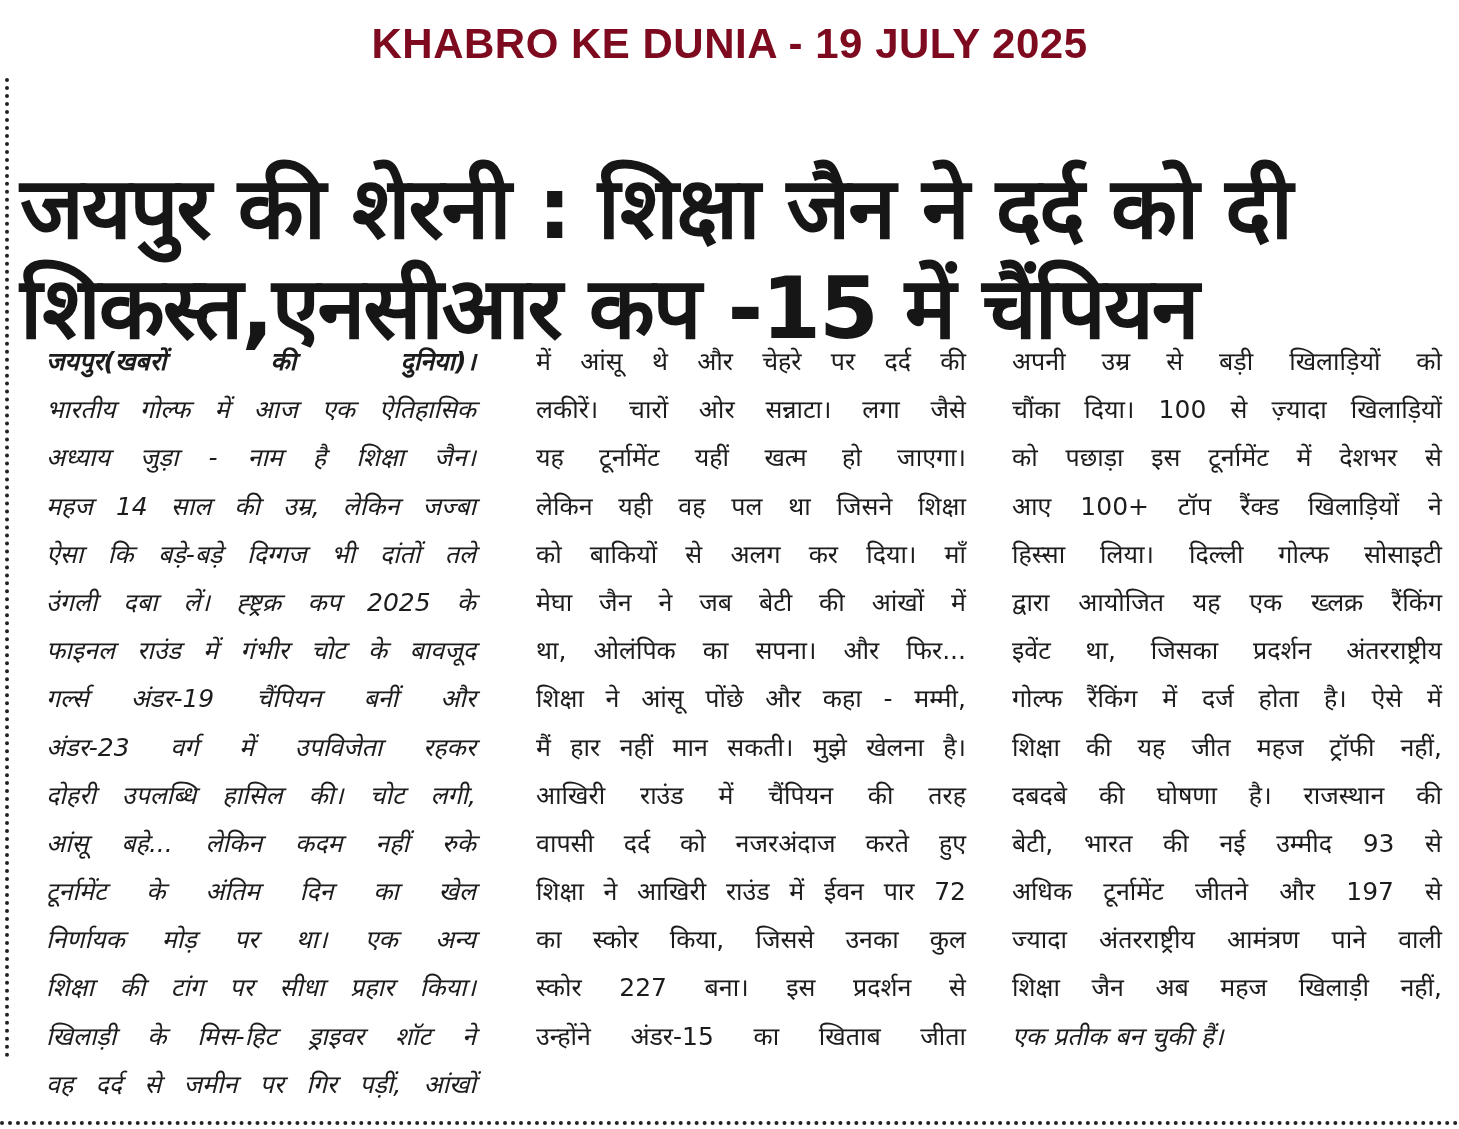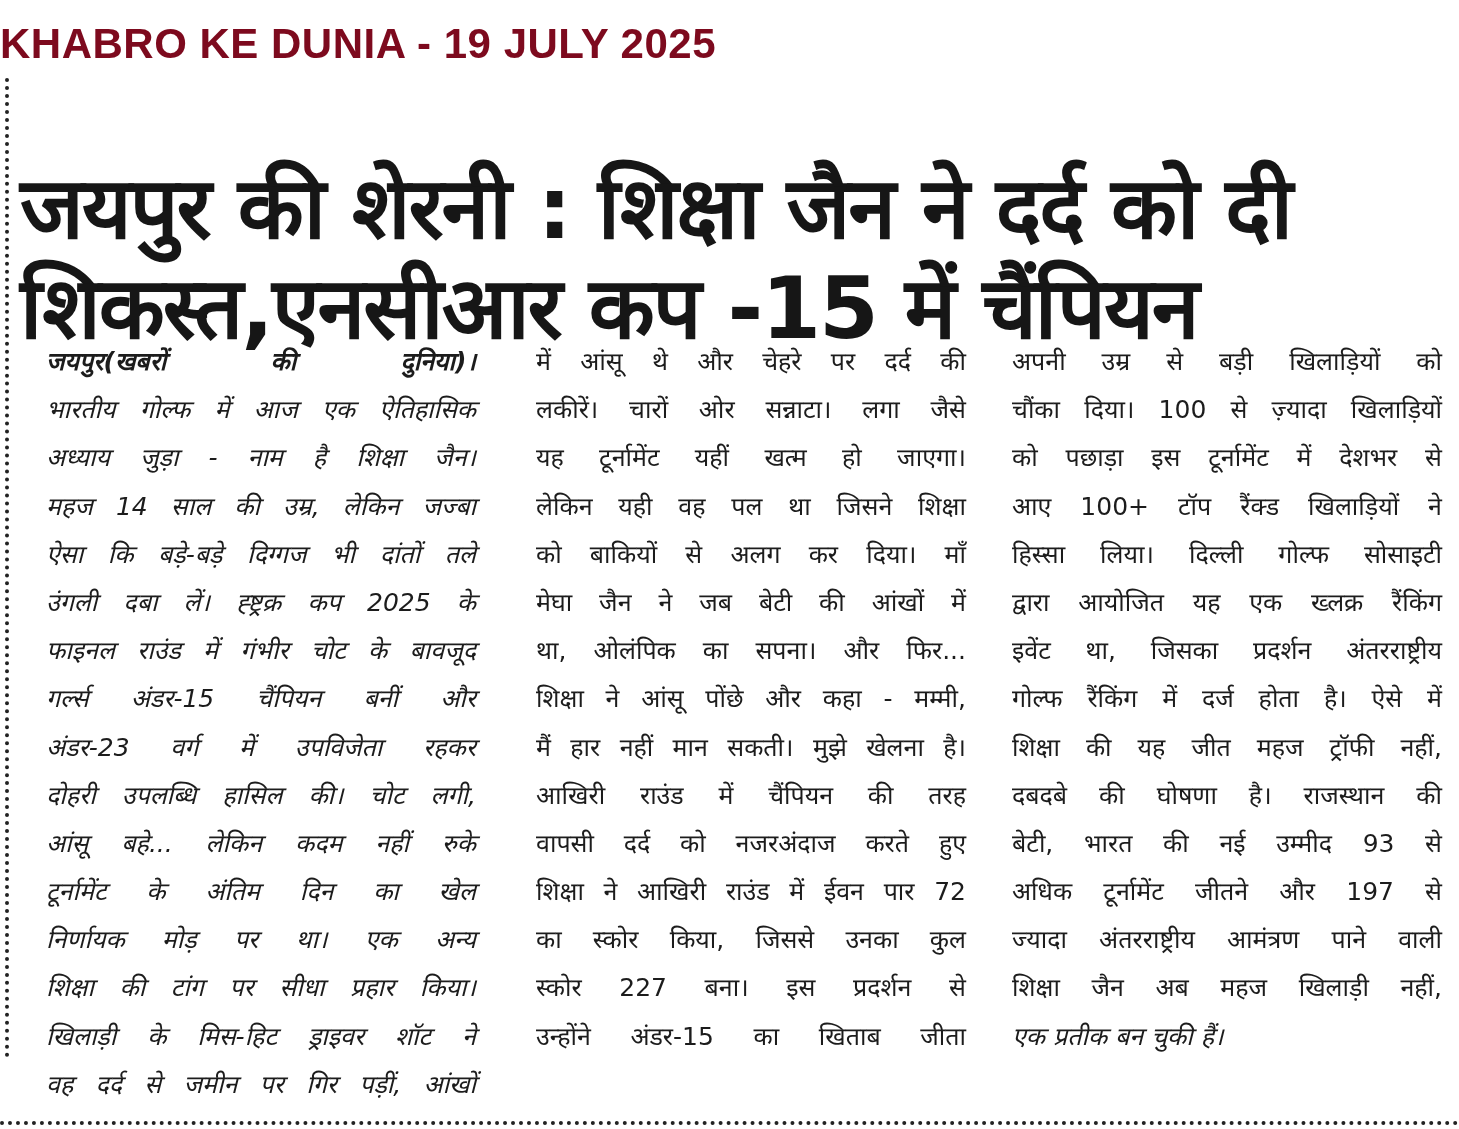--- a/index.html
+++ b/index.html
@@ -13,21 +13,21 @@
       position: relative;
       overflow: hidden;
       font-family: "DejaVu Sans", "Liberation Sans", sans-serif;
       color: #1a1a1a;
     }
     .masthead {
       position: absolute;
       top: 14px;
       left: 0;
       width: 1459px;
-      text-align: left;
+      text-align: center;
       font-family: "Liberation Sans", "DejaVu Sans", sans-serif;
       font-weight: bold;
       font-size: 42px;
       letter-spacing: 0.5px;
       color: #7d0a1e;
       line-height: 60px;
     }
     .left-dots {
       position: absolute;
       left: 5px;
@@ -109,21 +109,21 @@
 <div class="columns">
 
   <div class="col col-1">
     <span class="line dateline">जयपुर(खबरों की दुनिया)।</span>
     <span class="line">भारतीय गोल्फ में आज एक ऐतिहासिक</span>
     <span class="line">अध्याय जुड़ा - नाम है शिक्षा जैन।</span>
     <span class="line">महज 14 साल की उम्र, लेकिन जज्बा</span>
     <span class="line">ऐसा कि बड़े-बड़े दिग्गज भी दांतों तले</span>
     <span class="line">उंगली दबा लें। ह्ष्ट्रक्र कप 2025 के</span>
     <span class="line">फाइनल राउंड में गंभीर चोट के बावजूद</span>
-    <span class="line">गर्ल्स अंडर-15 चैंपियन बनीं और</span>
+    <span class="line">गर्ल्स अंडर-19 चैंपियन बनीं और</span>
     <span class="line">अंडर-23 वर्ग में उपविजेता रहकर</span>
     <span class="line">दोहरी उपलब्धि हासिल की। चोट लगी,</span>
     <span class="line">आंसू बहे... लेकिन कदम नहीं रुके</span>
     <span class="line">टूर्नामेंट के अंतिम दिन का खेल</span>
     <span class="line">निर्णायक मोड़ पर था। एक अन्य</span>
     <span class="line">शिक्षा की टांग पर सीधा प्रहार किया।</span>
     <span class="line">खिलाड़ी के मिस-हिट ड्राइवर शॉट ने</span>
     <span class="line">वह दर्द से जमीन पर गिर पड़ीं, आंखों</span>
   </div>
 

